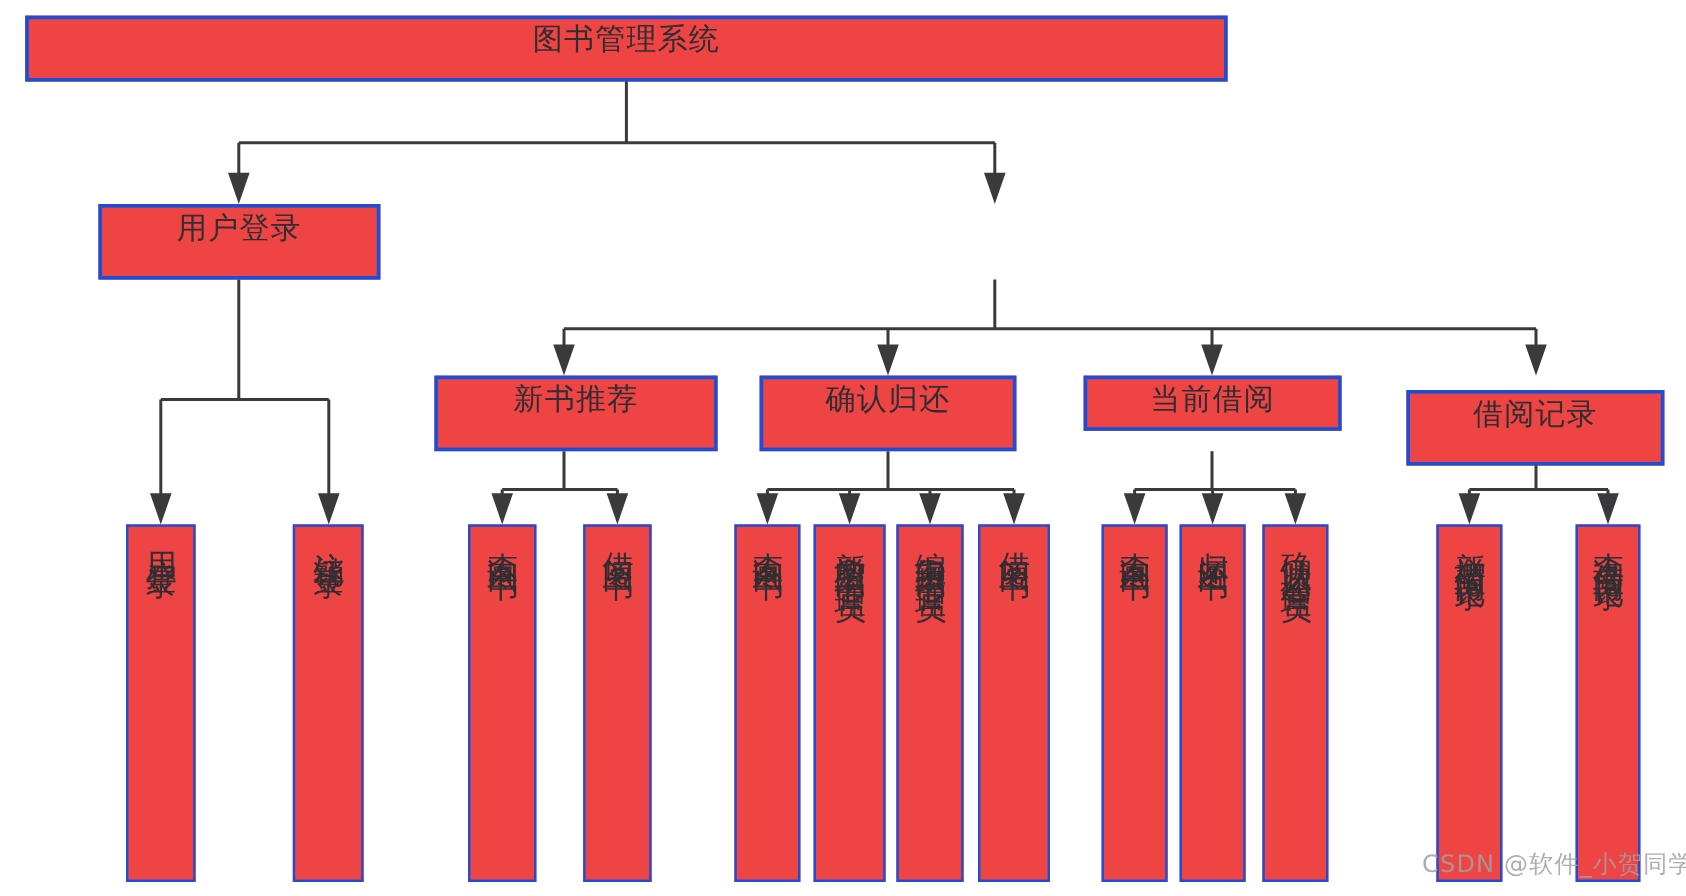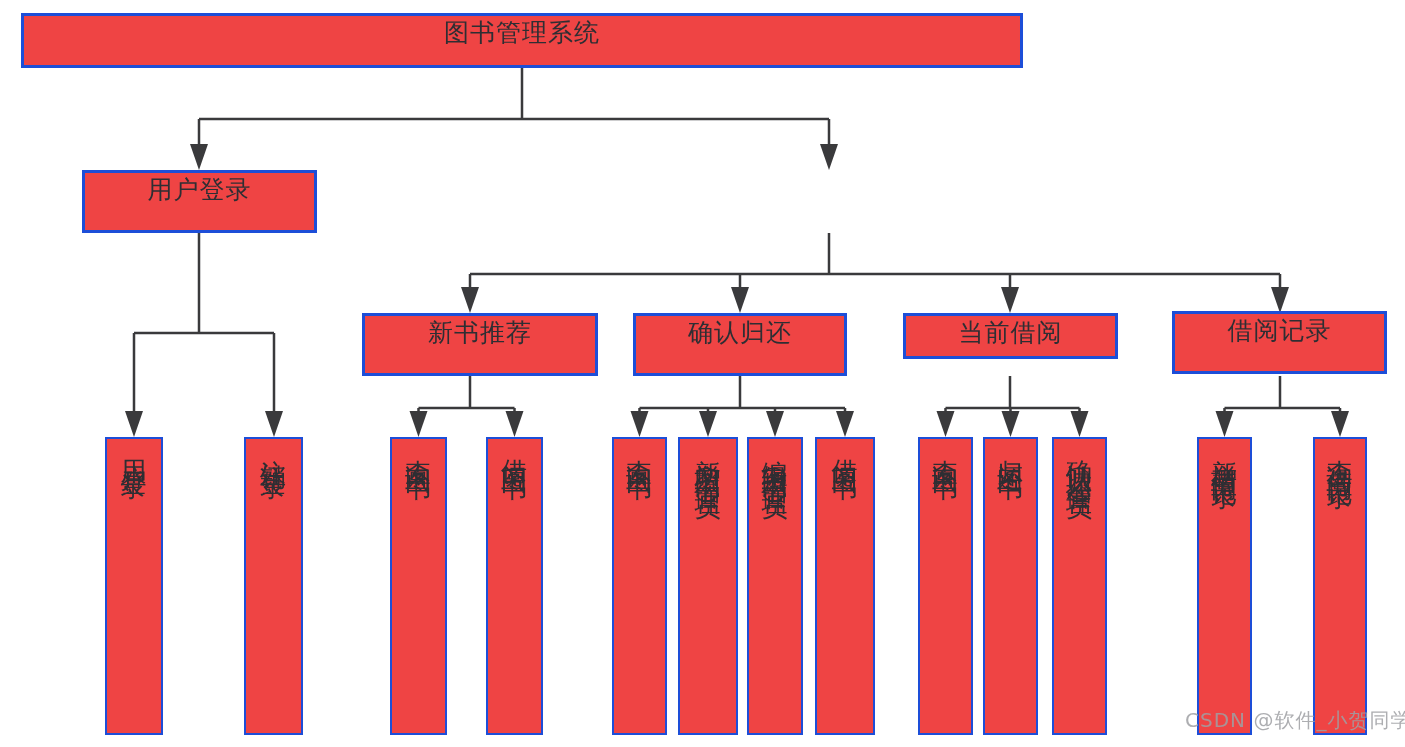--- a/index.html
+++ b/index.html
@@ -72,21 +72,21 @@
 
   <div class="box hbox" style="left:362px;top:313px;width:236px;height:63px">
     <span>新书推荐</span>
   </div>
   <div class="box hbox" style="left:633px;top:313px;width:214px;height:63px">
     <span>确认归还</span>
   </div>
   <div class="box hbox" style="left:903px;top:313px;width:215px;height:46px">
     <span>当前借阅</span>
   </div>
-  <div class="box hbox" style="left:1172px;top:311px;width:215px;height:63px">
+  <div class="box hbox" style="left:1172px;top:325px;width:215px;height:63px">
     <span>借阅记录</span>
   </div>
 
   <div class="box vbox" style="left:105px;top:437px;width:58px;height:298px">
     <span class="vtext">用户登录</span>
   </div>
   <div class="box vbox" style="left:244px;top:437px;width:59px;height:298px">
     <span class="vtext">注销登录</span>
   </div>
 

